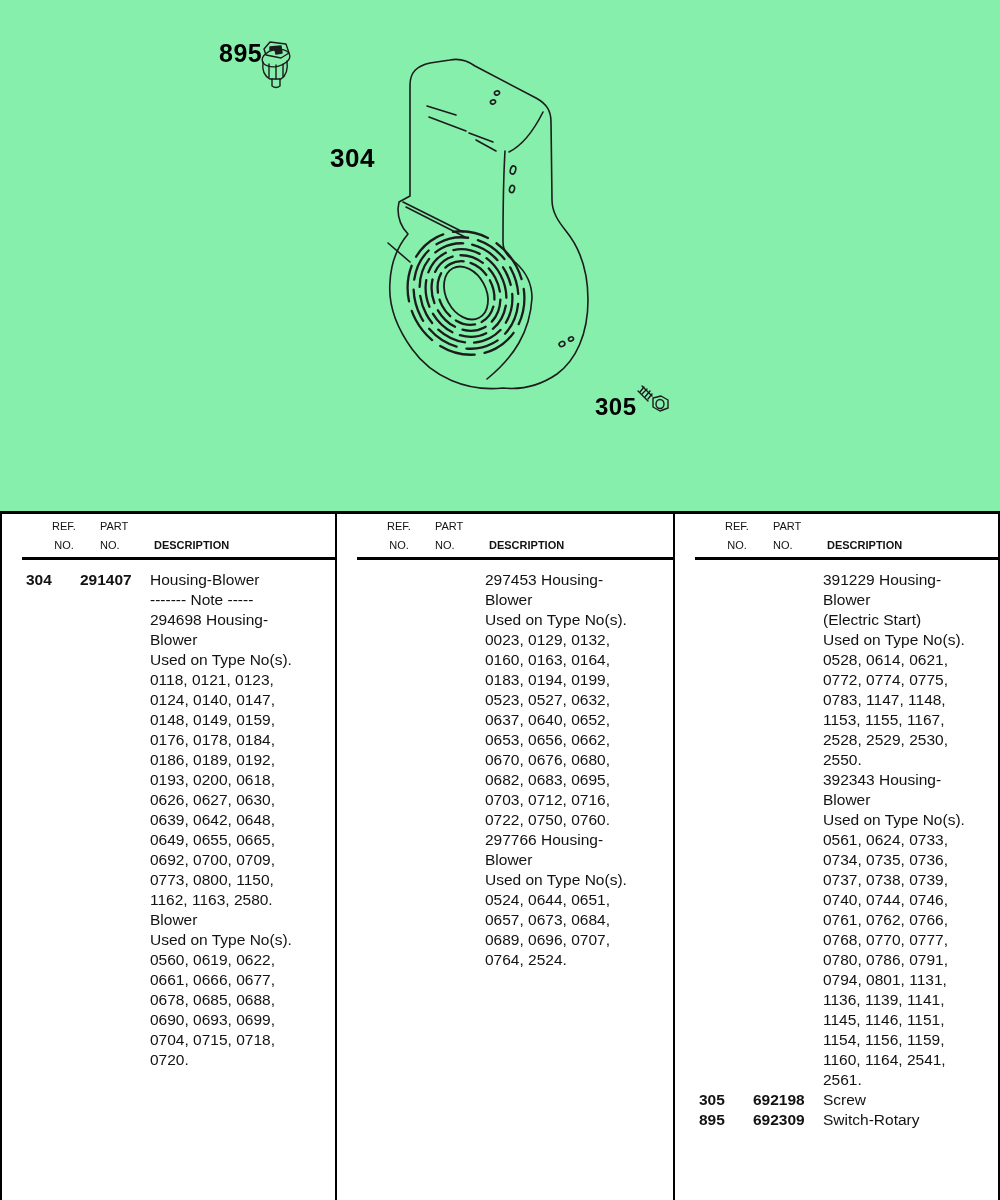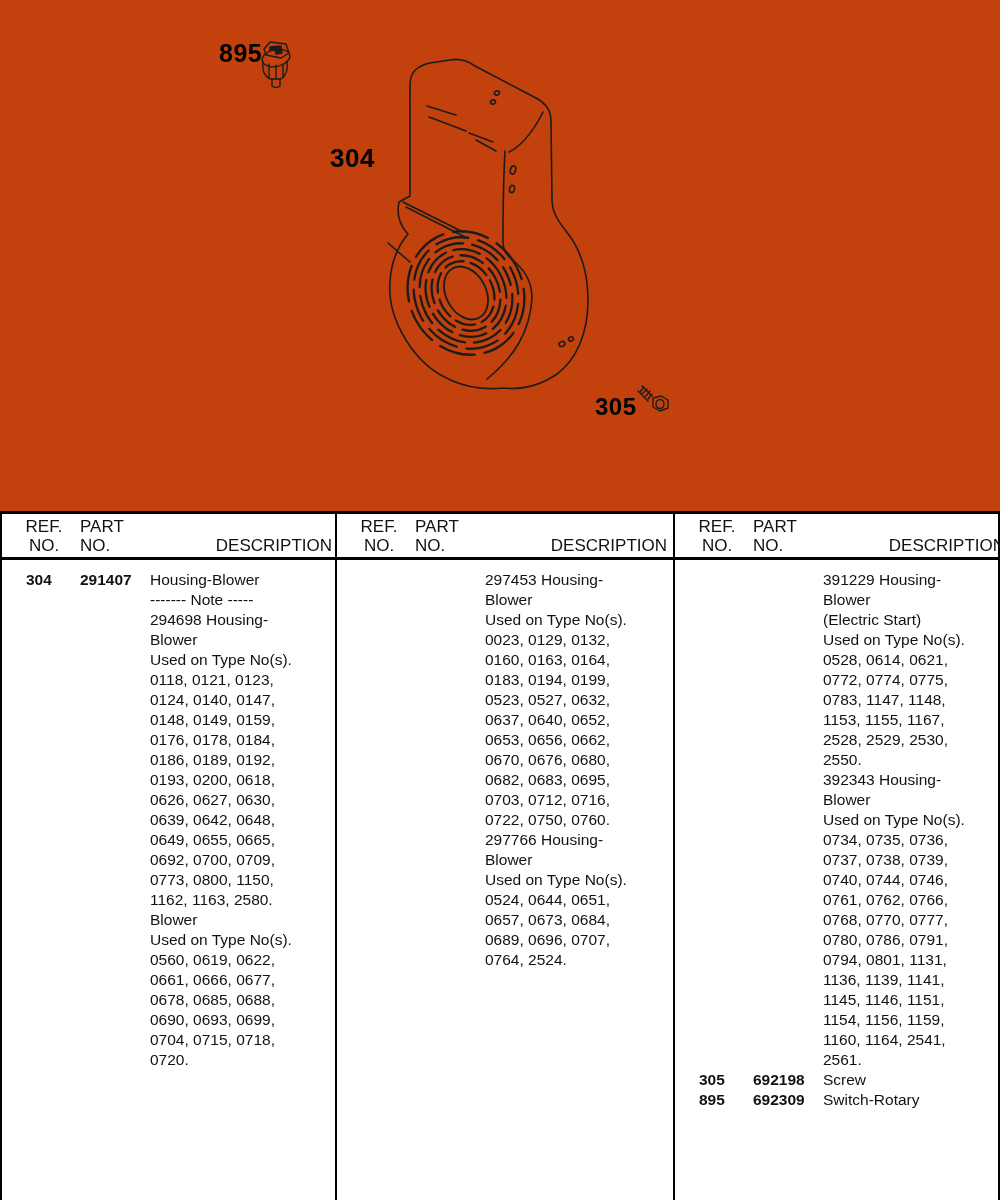--- a/index.html
+++ b/index.html
@@ -1,42 +1,42 @@
 <!DOCTYPE html>
 <html><head>
 <meta charset="utf-8">
 <style>
   html,body{margin:0;padding:0;background:#ffffff;}
   .page{
-    position:relative;width:1000px;height:1200px;background:#c2410c;
+    position:relative;width:1000px;height:1200px;background:#86efac;
     font-family:"Liberation Sans",sans-serif;color:#121212;overflow:hidden;
   }
   
   .diagram-art{position:absolute;left:0;top:0;}
   .callout{position:absolute;font-weight:700;color:#000;letter-spacing:0.5px;line-height:1;}
   .callout-895{left:219px;top:41px;font-size:25px;}
   .callout-304{left:330px;top:145px;font-size:26px;}
   .callout-305{left:595px;top:395px;font-size:24px;}
   
   .parts-table{
     position:absolute;left:0;top:511px;width:996px;height:689px;
     border-top:3px solid #000;border-left:2px solid #000;border-right:2px solid #000;
     display:flex;background:#fff;
   }
   .tcol{box-sizing:border-box;}
   .tcol-0{width:333px;}
   .tcol-1{width:338px;border-left:2px solid #000;}
   .tcol-2{flex:1;border-left:2px solid #000;}
   .col-head{
     height:43px;border-bottom:3px solid #000;position:relative;
-    font-size:17px;line-height:19px;
+    font-size:11px;line-height:19px;margin-left:20px;
   }
   .h-ref{position:absolute;left:16px;top:3px;width:52px;text-align:center;}
   .h-part{position:absolute;left:78px;top:3px;width:60px;text-align:left;}
-  .h-desc{position:absolute;left:158px;top:22px;width:172px;text-align:right;}
+  .h-desc{position:absolute;left:132px;top:22px;width:172px;text-align:left;font-weight:bold;}
   .col-body{padding-top:10px;font-size:15.5px;line-height:20px;}
   .t-line{display:flex;white-space:pre;}
   .c-ref{flex:0 0 78px;padding-left:24px;box-sizing:border-box;font-weight:700;}
   .c-part{flex:0 0 70px;box-sizing:border-box;font-weight:700;}
   .c-desc{flex:1;}
   .c-desc b{font-weight:400;}
 </style>
 </head>
 <body>
 
@@ -225,20 +225,21 @@
           <div class="t-line"><span class="c-ref"></span><span class="c-part"></span><span class="c-desc">Used on Type No(s).</span></div>
           <div class="t-line"><span class="c-ref"></span><span class="c-part"></span><span class="c-desc">0528, 0614, 0621,</span></div>
           <div class="t-line"><span class="c-ref"></span><span class="c-part"></span><span class="c-desc">0772, 0774, 0775,</span></div>
           <div class="t-line"><span class="c-ref"></span><span class="c-part"></span><span class="c-desc">0783, 1147, 1148,</span></div>
           <div class="t-line"><span class="c-ref"></span><span class="c-part"></span><span class="c-desc">1153, 1155, 1167,</span></div>
           <div class="t-line"><span class="c-ref"></span><span class="c-part"></span><span class="c-desc">2528, 2529, 2530,</span></div>
           <div class="t-line"><span class="c-ref"></span><span class="c-part"></span><span class="c-desc">2550.</span></div>
           <div class="t-line"><span class="c-ref"></span><span class="c-part"></span><span class="c-desc"><b>392343</b> Housing-</span></div>
           <div class="t-line"><span class="c-ref"></span><span class="c-part"></span><span class="c-desc">Blower</span></div>
           <div class="t-line"><span class="c-ref"></span><span class="c-part"></span><span class="c-desc">Used on Type No(s).</span></div>
+          <div class="t-line"><span class="c-ref"></span><span class="c-part"></span><span class="c-desc">0561, 0624, 0733,</span></div>
           <div class="t-line"><span class="c-ref"></span><span class="c-part"></span><span class="c-desc">0734, 0735, 0736,</span></div>
           <div class="t-line"><span class="c-ref"></span><span class="c-part"></span><span class="c-desc">0737, 0738, 0739,</span></div>
           <div class="t-line"><span class="c-ref"></span><span class="c-part"></span><span class="c-desc">0740, 0744, 0746,</span></div>
           <div class="t-line"><span class="c-ref"></span><span class="c-part"></span><span class="c-desc">0761, 0762, 0766,</span></div>
           <div class="t-line"><span class="c-ref"></span><span class="c-part"></span><span class="c-desc">0768, 0770, 0777,</span></div>
           <div class="t-line"><span class="c-ref"></span><span class="c-part"></span><span class="c-desc">0780, 0786, 0791,</span></div>
           <div class="t-line"><span class="c-ref"></span><span class="c-part"></span><span class="c-desc">0794, 0801, 1131,</span></div>
           <div class="t-line"><span class="c-ref"></span><span class="c-part"></span><span class="c-desc">1136, 1139, 1141,</span></div>
           <div class="t-line"><span class="c-ref"></span><span class="c-part"></span><span class="c-desc">1145, 1146, 1151,</span></div>
           <div class="t-line"><span class="c-ref"></span><span class="c-part"></span><span class="c-desc">1154, 1156, 1159,</span></div>

